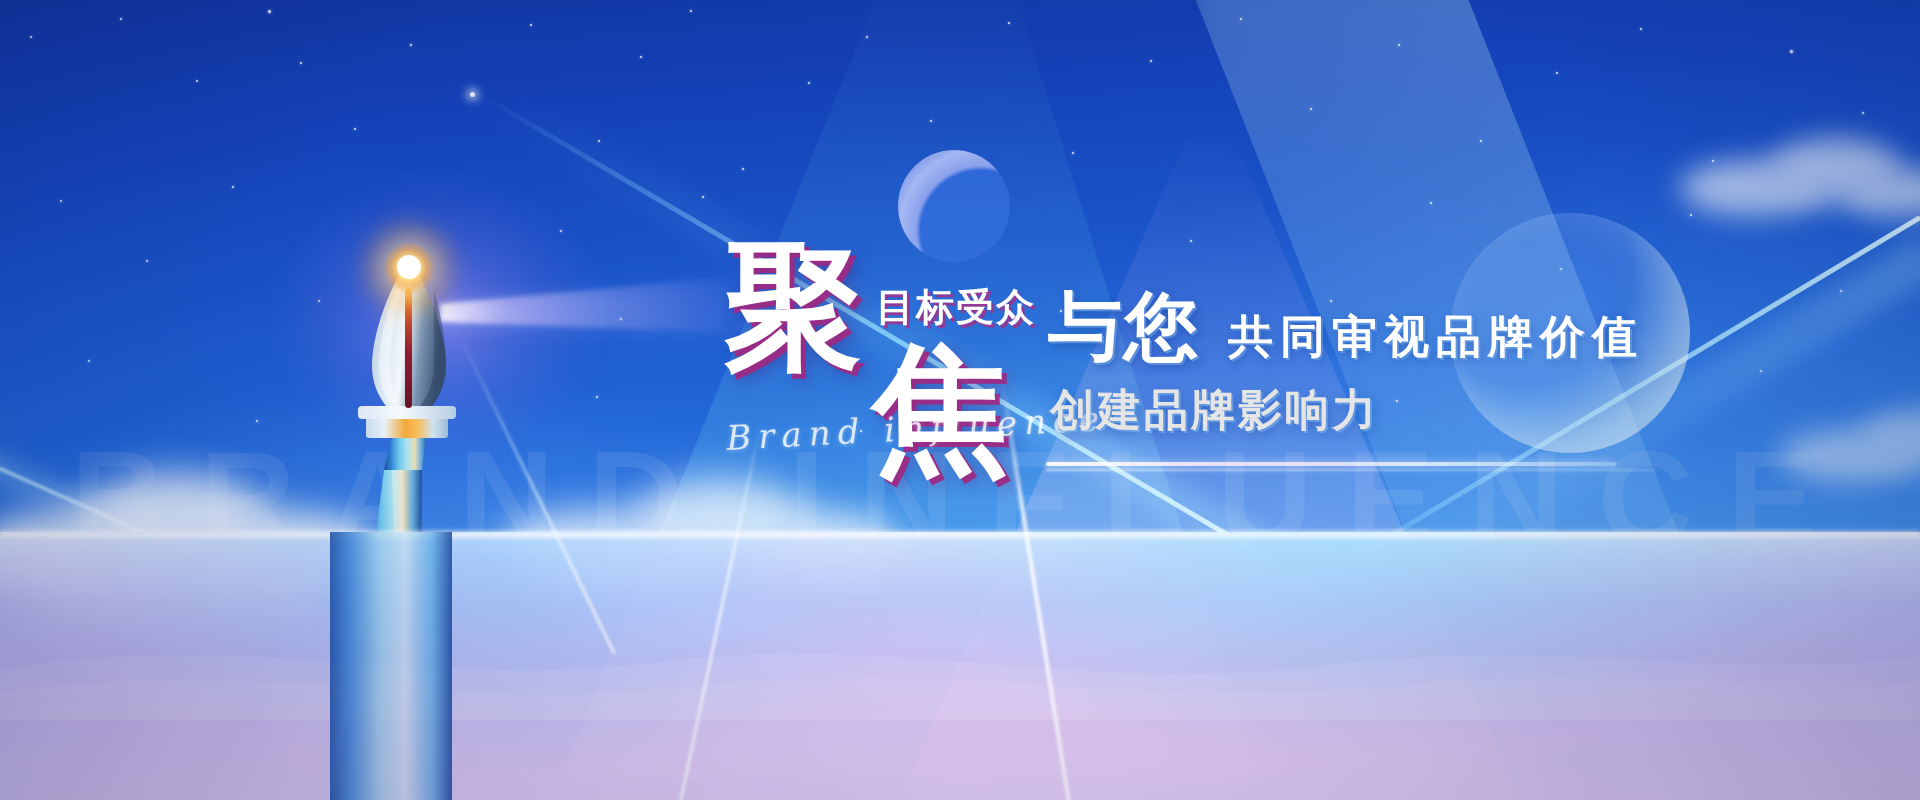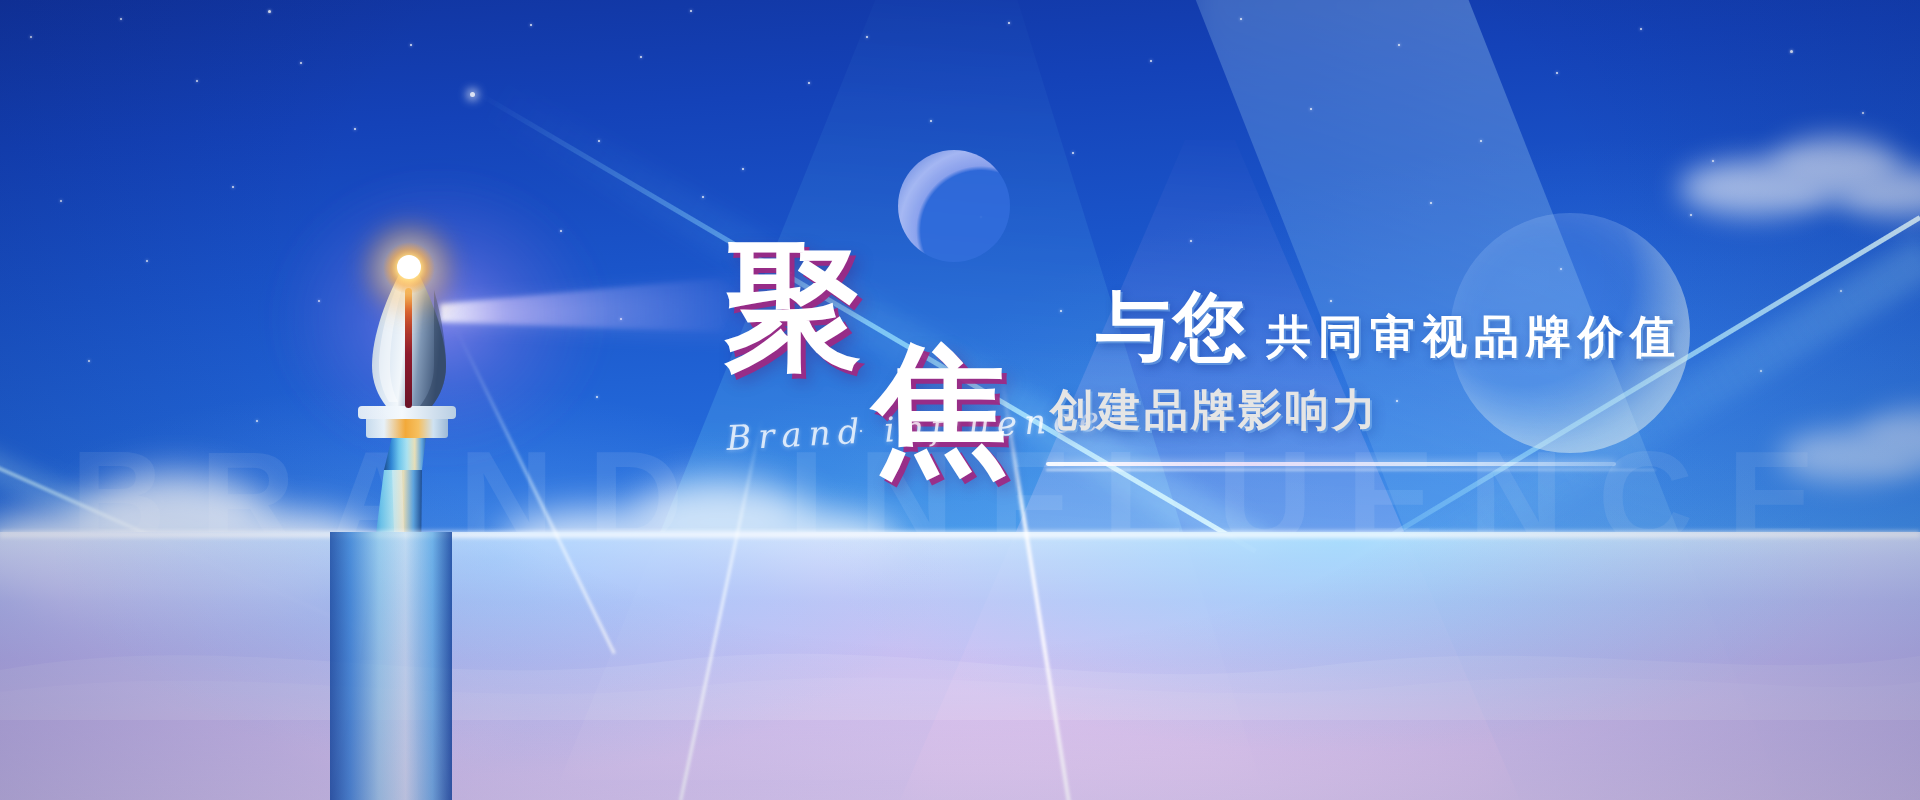--- a/index.html
+++ b/index.html
@@ -254,23 +254,22 @@
     letter-spacing:7px;
     color:rgba(255,255,255,.78);
     white-space:nowrap;
     transform:rotate(-3deg);
     text-shadow:0 1px 4px rgba(255,255,255,.35);
   }
 
   .line2-wrap {
     position:absolute;
     left:1048px; top:278px;
-    display:flex; align-items:baseline; gap:18px;
-    white-space:nowrap;
-    margin-left:48px;
+    display:flex; align-items:baseline; gap:28px;
+    white-space:nowrap;
   }
   .yunin {
     font-size:74px; font-weight:700; color:#fff;
     letter-spacing:2px;
     text-shadow:
       2px 2px 0 rgba(120,175,235,.55),
       3px 4px 10px rgba(15,55,150,.45);
   }
   .gongtong {
     font-size:45px; font-weight:700; color:#fff;
@@ -555,20 +554,21 @@
   <div class="beam beam-edge-2"></div>
   <div class="beam beam-edge-3"></div>
 
   <div class="vignette"></div>
 
   <div class="copy">
 
     <div class="ju-char">聚</div>
     <div class="jiao-char">焦</div>
 
+    <div class="mubiao">目标受众</div>
 
     <div class="script-en">Brand influence</div>
 
     <div class="line2-wrap">
       <span class="yunin">与您</span>
       <span class="gongtong">共同审视品牌价值</span>
     </div>
 
 
     <div class="line3">创建品牌影响力</div>

